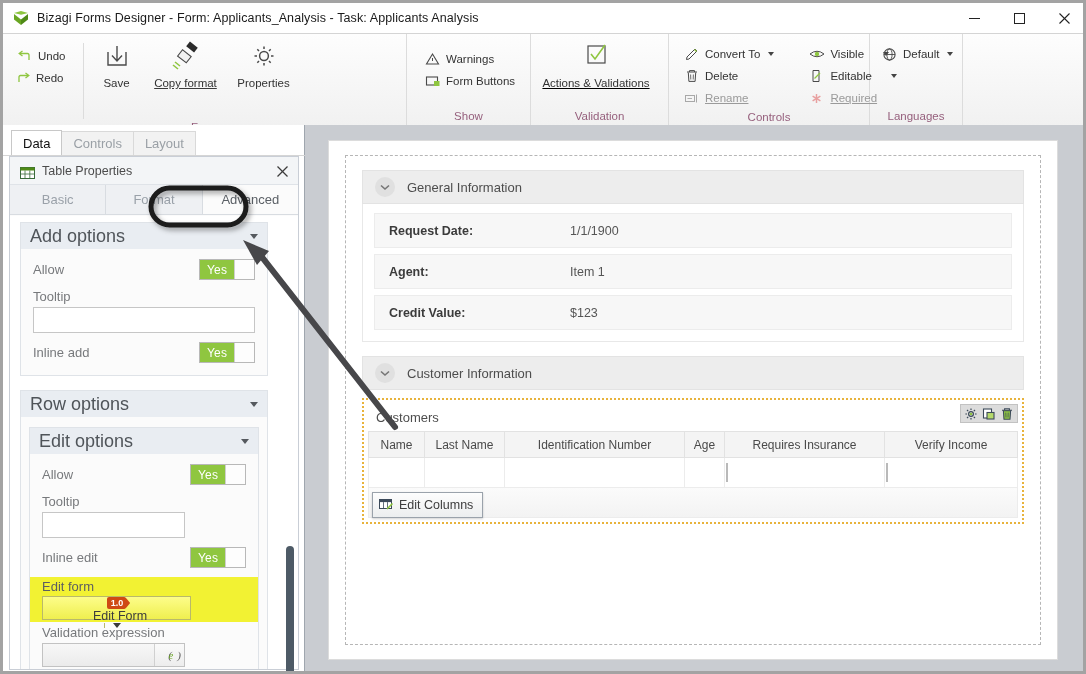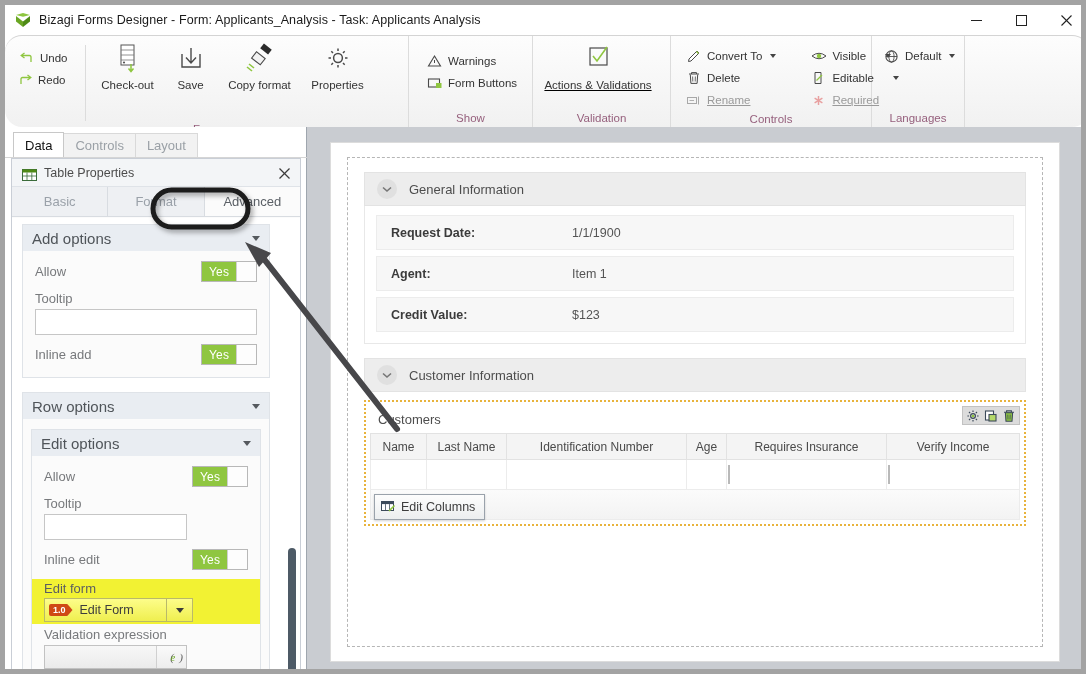--- a/index.html
+++ b/index.html
@@ -6,21 +6,21 @@
   html, body { margin:0; padding:0; }
   body {
     width:1086px; height:674px;
     font-family: "Liberation Sans", sans-serif;
     background:#ffffff;
     overflow:hidden;
     -webkit-font-smoothing: antialiased;
   }
   #app {
     position:relative; width:1086px; height:674px;
-    border:5px solid #a3a3a3;
+    border:3px solid #a3a3a3;
     background:#ffffff;
     overflow:hidden;
   }
 
   
   .titlebar {
     position:absolute; left:0; top:0; width:1084px; height:30px;
     background:#ffffff;
     display:flex; align-items:center;
   }
@@ -48,21 +48,21 @@
     width:45px; height:30px; display:flex; align-items:center; justify-content:center;
     color:#222; font-size:13px; line-height:1;
   }
   .win-btn svg { display:block; }
 
   
   .ribbon {
     position:absolute; left:0; top:30px; width:1084px; height:92px;
     background:linear-gradient(180deg,#fdfdfd 0%,#f6f6f6 60%,#f1f1f1 100%);
     border-top:1px solid #d4d4d4;
-    display:flex; align-items:stretch;border-radius:17px;
+    display:flex; align-items:stretch;
   }
   .rb-group { position:relative; display:flex; flex-direction:column; height:92px; }
   .rb-group .grp-body { flex:1; display:flex; align-items:flex-start; padding-top:5px; }
   .rb-group .grp-label {
     height:18px; text-align:center; font-size:11.5px; color:#8b5a72; color:#96607d;
     line-height:16px;
   }
   .rb-sep { width:1px; background:#dcdcdc; height:76px; align-self:flex-start; margin-top:4px; }
 
   .big-btn {
@@ -134,21 +134,21 @@
     position:absolute; left:0; top:59px; width:288px; height:453px;
     overflow:hidden; background:#ffffff;
   }
   .ps-inner { position:absolute; left:0; top:0; width:272px; }
 
   .sect {
     margin:6px 14px 0 10px; border:1px solid #dfe3e8; background:#ffffff;
   }
   .sect-head {
     height:26px; background:#e9edf2; display:flex; align-items:center;
-    padding:0 9px; font-size:15px; color:#4f5459; position:relative;
+    padding:0 9px; font-size:18px; color:#4f5459; position:relative;
   }
   .sect-head .sc {
     position:absolute; right:9px; top:11px;
     width:0;height:0;border-left:4px solid transparent;border-right:4px solid transparent;border-top:5px solid #55595e;
   }
   .sect-body { padding:10px 12px 12px 12px; background:#fbfbfb; }
 
   .row-line { display:flex; align-items:center; justify-content:space-between; margin-bottom:9px; }
   .fld-label { font-size:13px; color:#77797c; }
   .fld-label-dark { font-size:13px; color:#5c5e61; }
@@ -168,20 +168,21 @@
   }
   .txtinput.sm { width:143px; }
 
   .subsect { margin:2px 0 0 0; border:1px solid #dfe3e8; background:#fff; }
 
   .hl { background:#f2f233; padding:2px 0 2px 0; margin:0 -12px 0 -12px; padding-left:12px; padding-right:12px;}
   .editform-btn {
     display:flex; align-items:center; height:24px; width:149px;
     border:1px solid #b9b96a; background:linear-gradient(180deg,#fdfd8a,#efef4f);
     margin-top:2px;
+    flex-direction:column;
   }
   .editform-btn .badge {
     background:#cf4a14; color:#ffffff; font-size:9px; font-weight:bold;
     padding:1px 4px 1px 4px; margin-left:4px; border-radius:2px 6px 6px 2px;
     clip-path: polygon(0 0, 78% 0, 100% 50%, 78% 100%, 0 100%);
     padding-right:7px;
   }
   .editform-btn .ef-txt { font-size:12.5px; color:#3c3c3c; margin-left:7px; flex:1; }
   .editform-btn .ef-caret {
     width:26px; height:22px; border-left:1px solid #b9b96a;
@@ -304,46 +305,33 @@
             <svg width="15" height="13" viewBox="0 0 15 13">
                 <path d="M3 10 L3 5 Q3 3.5 4.5 3.5 L12 3.5" fill="none" stroke="#8fc640" stroke-width="1.3"></path>
                 <path d="M9.5 1 L12.8 3.5 L9.5 6" fill="none" stroke="#8fc640" stroke-width="1.3"></path>
               </svg>
             <span>Redo</span>
           </div>
         </div>
 
         <div class="rb-sep" style="margin-left:10px; margin-right:6px;"></div>
 
-        <div class="big-btn" style="width:72px;">
-          <span class="bi">
-            <svg width="28" height="32" viewBox="0 0 28 32">
-              <rect x="7" y="2" width="13" height="20" fill="#fff" stroke="#555" stroke-width="1"></rect>
-              <line x1="7" y1="7" x2="20" y2="7" stroke="#777" stroke-width="0.8"></line>
-              <line x1="7" y1="12" x2="20" y2="12" stroke="#777" stroke-width="0.8"></line>
-              <line x1="7" y1="17" x2="20" y2="17" stroke="#777" stroke-width="0.8"></line>
-              <circle cx="10" cy="19.5" r="1.1" fill="#555"></circle>
-              <path d="M17 21 L17 28 M14.5 25.5 L17 28.5 L19.5 25.5" fill="none" stroke="#8fc640" stroke-width="1.5"></path>
-            </svg>
-          </span>
-          <span class="lbl">Check-out</span>
-        </div>
 
         <div class="big-btn" style="width:44px;">
           <span class="bi">
             <svg width="28" height="32" viewBox="0 0 28 32">
               <path d="M14 5 L14 19 M9 14.5 L14 20 L19 14.5" fill="none" stroke="#4a4a4a" stroke-width="1.4"></path>
               <path d="M5 11 L5 24 L23 24 L23 11" fill="none" stroke="#4a4a4a" stroke-width="1.4"></path>
             </svg>
           </span>
           <span class="lbl">Save</span>
         </div>
 
 
-        <div class="big-btn" style="width:84px;">
+        <div class="big-btn" style="width:84px;text-decoration:underline;">
           <span class="bi">
             <svg width="30" height="32" viewBox="0 0 30 32">
               <rect x="16" y="3" width="10" height="6" fill="#2b2b2b" transform="rotate(38 21 6)"></rect>
               <rect x="8" y="11" width="11" height="8" fill="#f2f2f2" stroke="#4a4a4a" stroke-width="1.1" transform="rotate(38 13 15)"></rect>
               <path d="M4 21 L9 25" stroke="#8fc640" stroke-width="1.6"></path>
               <path d="M2 24 L7 28" stroke="#8fc640" stroke-width="1.6"></path>
             </svg>
           </span>
           <span class="lbl">Copy format</span>
         </div>

